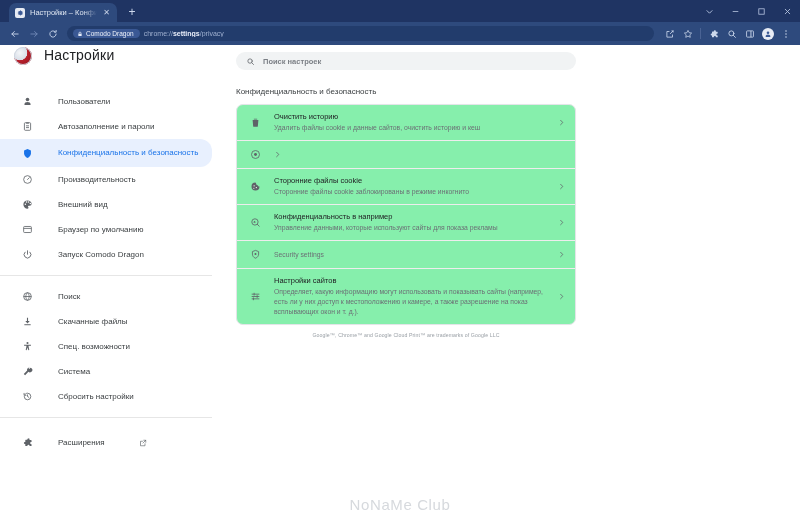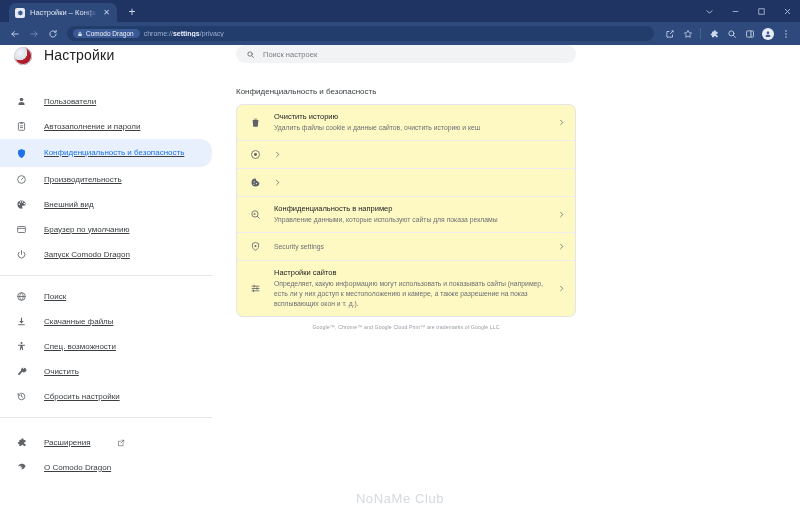--- a/index.html
+++ b/index.html
@@ -93,51 +93,51 @@
   .sidebar { position:absolute; top:0; left:0; width:230px; bottom:0; background:#fff; padding-top: 2px;}
   .brand { display:flex; align-items:flex-start; gap:12px; height:36px; padding-left:14px; }
   .brand-logo {
     width:18px; height:18px; border-radius:50%;
     background: radial-gradient(circle at 32% 32%, #f3f5f8 0%, #d9dfe8 42%, #b7202b 45%, #8e161f 100%);
     box-shadow: inset 0 0 0 1px #cfd6e0;
   }
   .brand-title { font-size:14px; color:#202124; letter-spacing:.2px; }
   .nav { margin-top: 6px; }
   .navitem {
-    display:flex; align-items:center; gap:16px; height:25px;
-    padding-left:14px; padding-right:10px; border-radius: 0 12px 12px 0;
-    margin-right: 18px; color:#3c4043;text-decoration:underline;
+    display:flex; align-items:center; gap:24px; height:25px;
+    padding-left:20px; padding-right:10px; border-radius: 0 12px 12px 0;
+    margin-right: 18px; color:#3c4043;
   }
   .navitem .ico {
     width:14px; height:14px; flex:0 0 auto; display:flex;
     align-items:center; justify-content:center; color:#5f6368;
   }
   .navitem .ico svg { width:11px; height:11px; display:block; }
   .navitem .lbl { font-size:8px; color:#3c4043; line-height:1.25; }
   .navitem.active { background:#e8f0fe; height:28px; }
   .navitem.active .lbl { color:#1a73e8; }
   .navitem.active .ico { color:#1a73e8; }
   .navsep { height:1px; background:#e6e6e6; margin:8px 18px 8px 0; }
   .extlink { margin-left:10px; color:#5f6368; display:flex; align-items:center;}
   .extlink svg{ width:8px; height:8px; display:block;}
 
   
   .main { position:absolute; top:0; left:230px; right:0; bottom:0; }
-  .searchrow { height:32px; display:flex; align-items:flex-start; padding-left:6px; }
+  .searchrow { height:32px; display:flex; align-items:center; padding-left:6px;font-weight:bold; }
   .searchbox {
     width: 340px; height:18px; background:#f1f3f4; border-radius:10px;
     display:flex; align-items:center; gap:8px; padding:0 10px;
   }
   .searchbox svg { width:9px; height:9px; color:#5f6368; display:block; flex:0 0 auto;}
   .searchbox .ph { font-size:7.5px; color:#7b7f85; }
 
   .section-title { font-size:8px; color:#3c4043; margin:10px 0 8px 6px; }
 
   .card {
-    margin-left:6px; width:340px; background:#fef9c3; border:1px solid #e3e5e8;
+    margin-left:6px; width:340px; background:#86efac; border:1px solid #e3e5e8;
     border-radius:7px; overflow:hidden;
     box-shadow: 0 0 1px rgba(0,0,0,.04);
   }
   .row {
     display:flex; align-items:center; gap:12px; padding:7px 10px 7px 12px;
     border-bottom:1px solid #ededed; min-height:28px;
   }
   .row:last-child { border-bottom: none; }
   .row .ico {
     width:13px; height:13px; flex:0 0 auto; display:flex;
@@ -150,22 +150,22 @@
   .row .chev { color:#5f6368; flex:0 0 auto; display:flex; align-items:center;}
   .row .chev svg { width:7px; height:7px; display:block; }
 
   .footnote {
     width:340px; margin-left:6px; text-align:center;
     font-size:5.2px; color:#9aa0a6; margin-top:7px; letter-spacing:.1px;
   }
 
   
   .watermark {
-    position:absolute; left:0; right:0; bottom:11px; text-align:center;
-    font-size:13px; color:#d6d9dd; letter-spacing:.6px;
+    position:absolute; left:0; right:0; bottom:4px; text-align:center;
+    font-size:15px; color:#d6d9dd; letter-spacing:.6px;
   }
 </style>
 </head>
 <body>
 
 <div id="app">
 
   <div class="tabstrip">
     <div class="tab">
       <span class="tab-favicon">
@@ -390,21 +390,21 @@
               </svg>
           </span>
           <span class="lbl">Спец. возможности</span>
         </div>
         <div class="navitem">
           <span class="ico">
             <svg viewBox="0 0 16 16" fill="currentColor">
                 <path d="M10.8 2a3.5 3.5 0 00-3.3 4.6L2.6 11.5l1.9 1.9 4.9-4.9A3.5 3.5 0 1012.4 2.4l-1.8 1.8-1-1 1.8-1.8a3.6 3.6 0 00-.6-.4z"></path>
               </svg>
           </span>
-          <span class="lbl">Очистить</span>
+          <span class="lbl">Система</span>
         </div>
         <div class="navitem">
           <span class="ico">
             <svg viewBox="0 0 16 16" fill="none" stroke="currentColor" stroke-width="1.2" stroke-linecap="round">
                 <path d="M3.2 8a4.8 4.8 0 104.8-4.8c-1.6 0-3 .8-3.9 2"></path>
                 <path d="M3 3.4v2.9h2.9"></path>
                 <path d="M8 5.6V8l1.8 1.1"></path>
               </svg>
           </span>
           <span class="lbl">Сбросить настройки</span>
@@ -422,28 +422,20 @@
           </span>
           <span class="lbl">Расширения</span>
           <span class="extlink">
             <svg viewBox="0 0 16 16" fill="none" stroke="currentColor" stroke-width="1.3" stroke-linecap="round" stroke-linejoin="round">
                 <path d="M9.5 2.5H13.5V6.5"></path>
                 <path d="M13.5 2.5L8 8"></path>
                 <path d="M12 9.5v4h-9v-9h4"></path>
               </svg>
           </span>
         </div>
-        <div class="navitem">
-          <span class="ico">
-            <svg viewBox="0 0 16 16" fill="currentColor">
-                <path d="M13.4 5.2c-1.1-1.6-3-2.6-5-2.6-2.6 0-4.8 1.7-5.5 4.1 1-.9 2.3-1.4 3.7-1.4.7 0 1.4.1 2 .4-1.3.3-2.4 1.1-3.1 2.2 1.3-.5 2.7-.4 3.9.3-.9.5-1.6 1.3-2 2.3 2.7.4 5.3-1.2 6.1-3.8.2-.5.2-1 0-1.5z"></path>
-              </svg>
-          </span>
-          <span class="lbl">О Comodo Dragon</span>
-        </div>
       </div>
     </div>
 
     <div class="main">
 
       <div class="searchrow">
         <div class="searchbox">
           <span>
             <svg viewBox="0 0 16 16" fill="none" stroke="currentColor" stroke-width="1.4" stroke-linecap="round">
                 <circle cx="7.2" cy="7.2" r="3.9"></circle>
@@ -492,20 +484,24 @@
 
         <div class="row">
           <span class="ico">
             <svg viewBox="0 0 16 16" fill="currentColor">
                 <path d="M8 2.2a5.8 5.8 0 105.8 5.8 2.3 2.3 0 01-2.6-2 2.4 2.4 0 01-2.4-2.6A5.8 5.8 0 008 2.2z"></path>
                 <circle cx="6" cy="7" r=".95" fill="#fff"></circle>
                 <circle cx="9.2" cy="9.6" r=".95" fill="#fff"></circle>
                 <circle cx="5.6" cy="10.4" r=".75" fill="#fff"></circle>
               </svg>
           </span>
+          <span class="txt">
+            <span class="t" style="display:block">Сторонние файлы cookie</span>
+            <span class="s" style="display:block">Сторонние файлы cookie заблокированы в режиме инкогнито</span>
+          </span>
           <span class="chev">
             <svg viewBox="0 0 16 16" fill="none" stroke="currentColor" stroke-width="1.8" stroke-linecap="round" stroke-linejoin="round">
                 <path d="M6 3l5 5-5 5"></path>
               </svg>
           </span>
         </div>
 
         <div class="row">
           <span class="ico">
             <svg viewBox="0 0 16 16" fill="none" stroke="currentColor" stroke-width="1.2">

